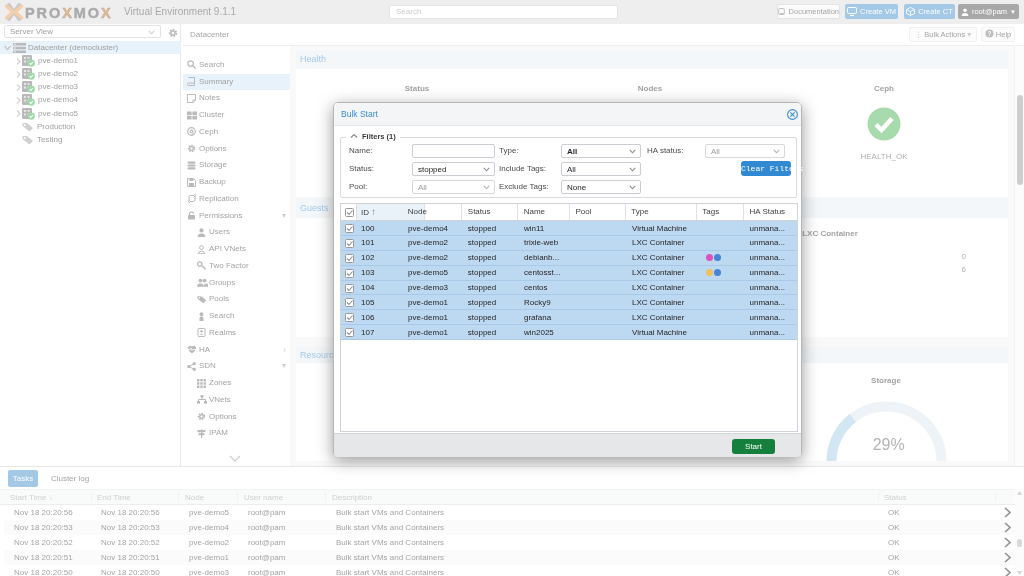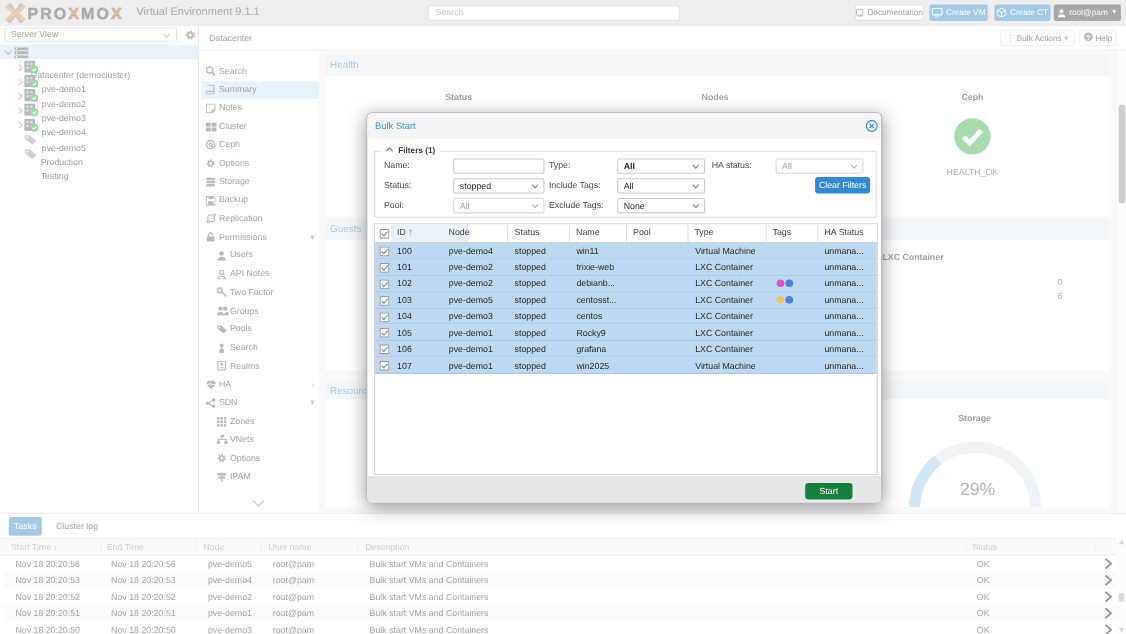--- a/index.html
+++ b/index.html
@@ -26,21 +26,21 @@
 #lpanel { position:absolute; left:0; top:24px; width:181px; height:442px; background:#fff;
   border-right:1px solid #cfcfcf; }
 #sview { position:absolute; left:4px; top:1px; width:157px; height:13px; background:#fff;
   border:1px solid #c6c6c6; border-radius:2px; font-size:8px; color:#333; line-height:11px;
   padding-left:5px; }
 #gearbtn { position:absolute; left:165px; top:0; width:15px; height:14px; text-align:center; }
 .tr { position:absolute; left:0; width:181px; height:13.1px; font-size:8px; color:#333;
   line-height:13.1px; white-space:nowrap; }
 .tr.sel { background:#cfe5f6; }
 .tr svg { position:absolute; }
-.tlabel { position:absolute;margin-top:21px; }
+.tlabel { position:absolute; }
 
 #crumb { position:absolute; left:183px; top:24px; width:841px; height:22px; background:#fff;
   border-bottom:1px solid #dedede; }
 #crumb .title { position:absolute; left:7px; top:6px; font-size:8px; color:#3c3c3c; }
 .cbtn { position:absolute; top:3px; height:15px; border:1px solid #e2e2e2; border-radius:2px;
   background:#fafafa; font-size:7.5px; color:#3a3a3a; line-height:14px; text-align:center; white-space:nowrap; }
 
 #menu { position:absolute; left:183px; top:46px; width:107px; height:420px; background:#fff; }
 .mi { position:absolute; left:0; width:107px; height:16.8px; font-size:8px; color:#3a3a3a;
   line-height:16.8px; white-space:nowrap; }
@@ -88,21 +88,21 @@
 #fs { position:absolute; left:6px; top:34px; width:457px; height:61px;
   border:1px solid #d8dadc; border-radius:2px; }
 #legend { position:absolute; left:12px; top:27px; height:13px; background:#fff; padding:0 4px;
   font-size:7.5px; font-weight:bold; color:#3a3a3a; line-height:13px; }
 .flbl { position:absolute; font-size:8px; color:#4a4a4a; height:14px; line-height:14px; white-space:nowrap; }
 .fin { position:absolute; height:14px; background:#fff; border:1px solid #c9ccd0;
   border-radius:2px; font-size:8px; line-height:13px; padding-left:5px; color:#262626; }
 .fin.dis { color:#9b9b9b; border-color:#d5d8da; }
 .fin .car { position:absolute; right:4px; top:4px; }
 #clearf { position:absolute; left:407px; top:58px; width:50px; height:15px; background:#3189d2;
-  border-radius:3px; color:#fff; font-size:8px; text-align:center; line-height:15px; white-space:nowrap; }
+  border-radius:3px; color:#fff; font-size:8px; text-align:center; line-height:15px; white-space:nowrap;font-family:Liberation Mono, monospace; }
 #grid { position:absolute; left:6px; top:100px; width:458px; height:229px;
   border:1px solid #cfd2d6; }
 #ghdr { position:absolute; left:0; top:0; width:456px; height:17px; background:#fff;
   border-bottom:1px solid #cdd2d7; }
 #ghdr .gc { position:absolute; top:0; height:16px; border-right:1px solid #dde0e3;
   font-size:8px; color:#3f3f3f; line-height:16px; white-space:nowrap; }
 .grow { position:absolute; left:0; width:456px; height:14.875px; background:#bdd8f1;
   border-bottom:1px solid #aac9e8; font-size:8px; color:#262626; }
 .grow span { position:absolute; top:2.5px; white-space:nowrap; }
 .dot { position:absolute; top:3.5px; width:7px; height:7px; border-radius:50%; }
@@ -360,21 +360,21 @@
           <circle cx="4.5" cy="2.4" r="2.1" fill="#707070"></circle>
           <path d="M0.6 9 a3.9 3.6 0 0 1 7.8 0 Z" fill="#707070"></path>
         </svg>
         <span class="t">Users</span>
       </div>
   <div class="mi sub" style="top:195.15px">
         <svg width="9" height="9" viewBox="0 0 9 9">
           <circle cx="4.5" cy="2.6" r="1.9" fill="none" stroke="#707070"></circle>
           <path d="M1 8.7 a3.6 3.3 0 0 1 7 0 Z" fill="none" stroke="#707070"></path>
         </svg>
-        <span class="t">API Notes</span>
+        <span class="t">API VNets</span>
       </div>
   <div class="mi sub" style="top:211.9px">
         <svg width="10" height="9" viewBox="0 0 10 9">
           <circle cx="2.7" cy="3" r="2.2" fill="none" stroke="#707070" stroke-width="1.3"></circle>
           <path d="M4.5 4.5 L8.5 8 M7 8 h1.8 M6 6.4 l1.3-.2" stroke="#707070" stroke-width="1.2" fill="none"></path>
         </svg>
         <span class="t">Two Factor</span>
       </div>
   <div class="mi sub" style="top:228.65px">
         <svg width="11" height="9" viewBox="0 0 11 9">

